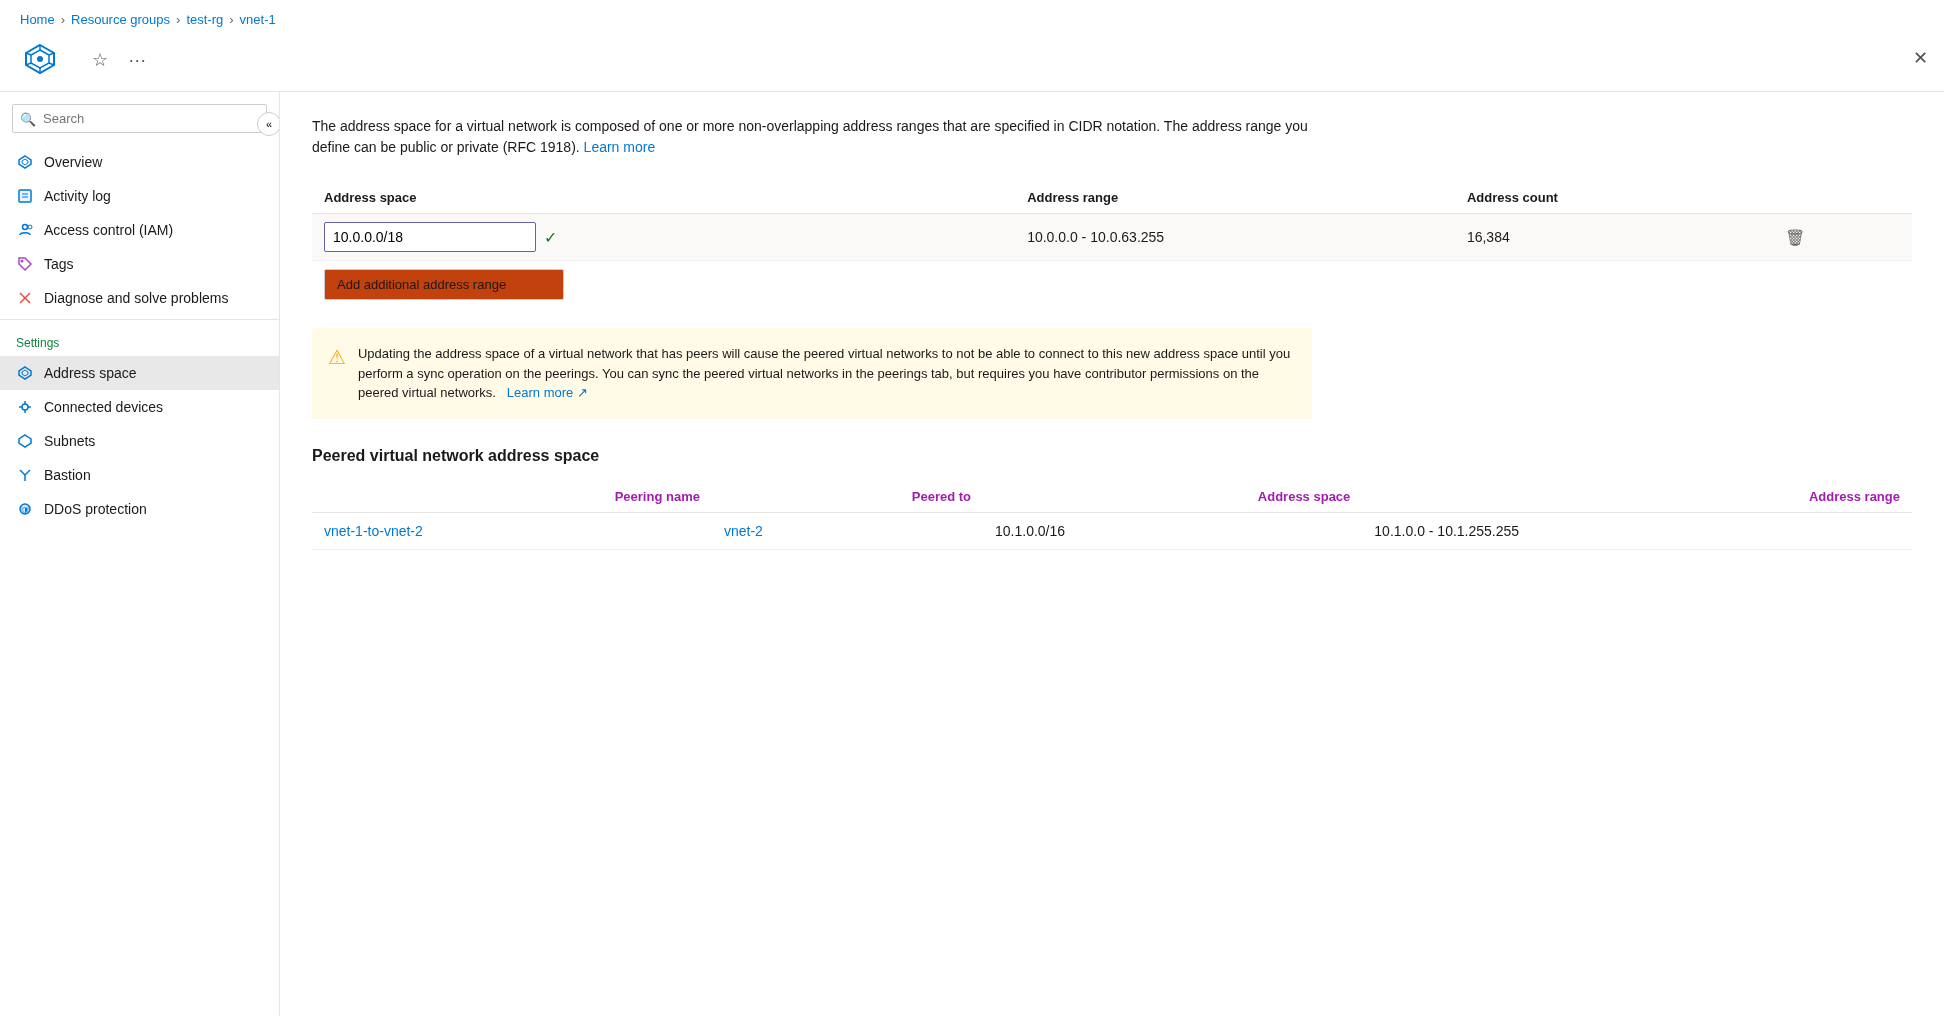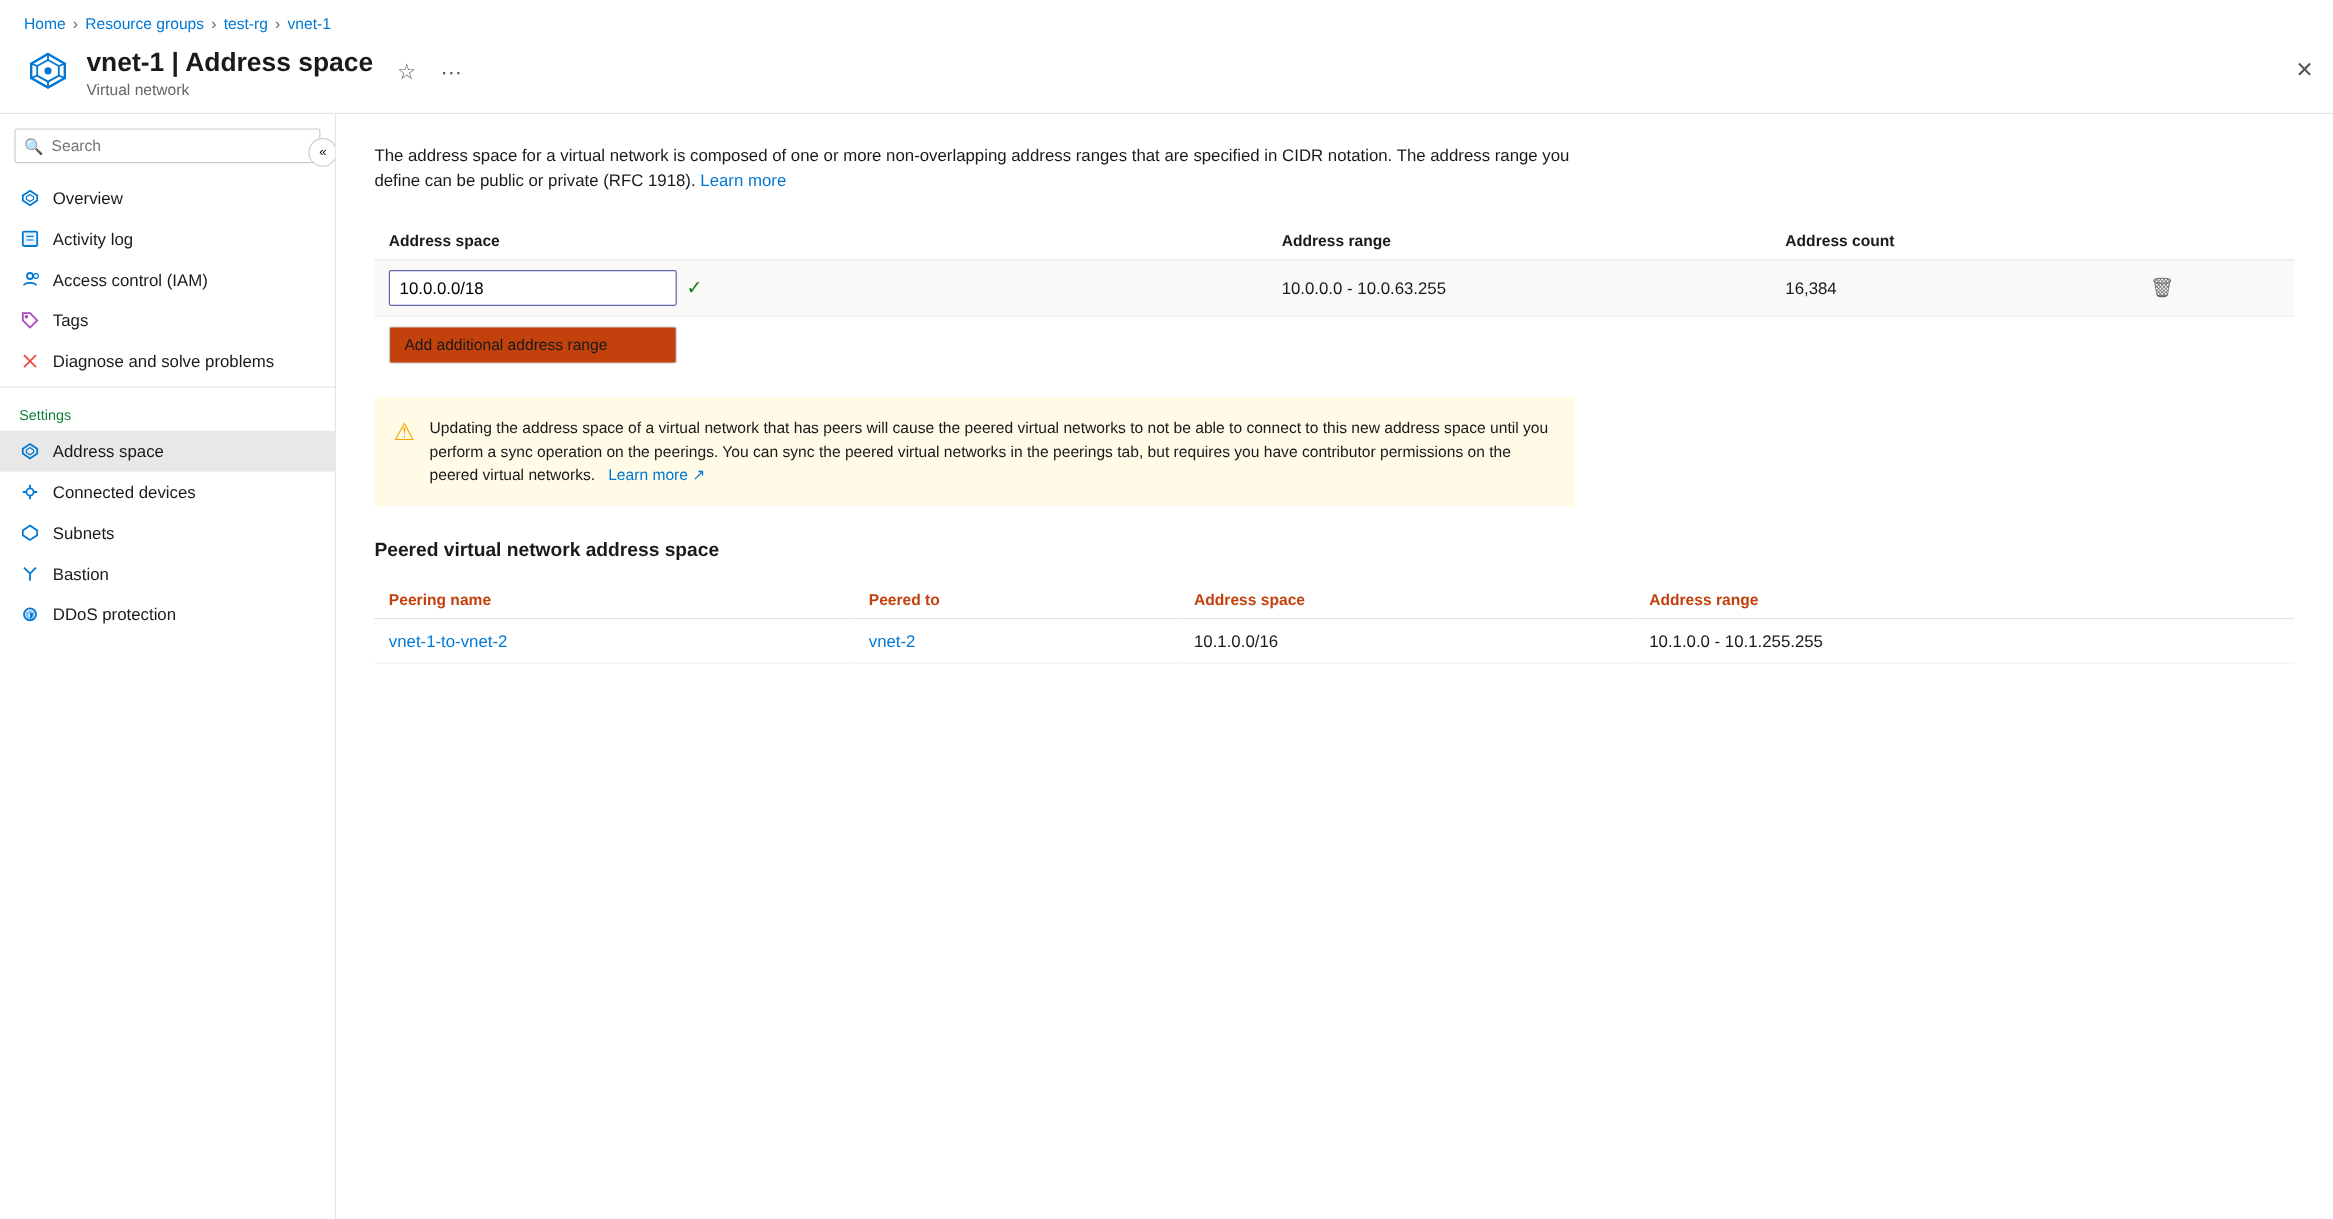--- a/index.html
+++ b/index.html
@@ -44,37 +44,37 @@
     .description-text { font-size: 14px; color: #1a1a1a; line-height: 1.5; max-width: 1000px; margin-bottom: 24px; }
     .description-text a { color: #0078d4; text-decoration: none; }
 
     
     .address-table { width: 100%; border-collapse: collapse; margin-bottom: 12px; }
     .address-table th { text-align: left; font-size: 13px; font-weight: 600; color: #1a1a1a; padding: 8px 12px; border-bottom: 1px solid #e5e5e5; }
     .address-table td { padding: 8px 12px; font-size: 14px; border-bottom: 1px solid #f0f0f0; }
     .address-table tr:last-child td { border-bottom: none; }
 
     .cidr-input-cell { display: flex; align-items: center; gap: 8px; }
-    .cidr-input { border: 1.5px solid #6264a7; border-radius: 2px; padding: 6px 8px; font-size: 14px; width: 240px; }
+    .cidr-input { border: 1.5px solid #6264a7; border-radius: 2px; padding: 6px 8px; font-size: 14px; width: 212px; }
     .check-icon { color: #107c10; font-size: 16px; }
     .delete-btn { background: none; border: none; cursor: pointer; color: #666; font-size: 16px; padding: 4px; }
 
     .add-range-btn { border: 1px solid #ccc; background: #c2410c; padding: 7px 12px; font-size: 13px; color: #1a1a1a; cursor: pointer; border-radius: 2px; width: 240px; text-align: left; }
 
     
     .warning-box { display: flex; gap: 12px; background: #fffbe6; border: none; padding: 16px; max-width: 1000px; margin: 20px 0 28px; }
     .warning-icon { font-size: 20px; color: #f7a800; flex-shrink: 0; margin-top: 1px; }
     .warning-text { font-size: 13px; color: #1a1a1a; line-height: 1.5; }
     .warning-text a { color: #0078d4; text-decoration: none; }
 
     
     .section-title { font-size: 16px; font-weight: 600; margin-bottom: 16px; }
 
     .peered-table { width: 100%; border-collapse: collapse; }
-    .peered-table th { text-align: left; font-size: 13px; font-weight: 600; color: #c2410c; padding: 8px 12px; border-bottom: 1px solid #e5e5e5; }
+    .peered-table th { text-align: right; font-size: 13px; font-weight: 600; color: #a21caf; padding: 8px 12px; border-bottom: 1px solid #e5e5e5; }
     .peered-table td { padding: 10px 12px; font-size: 14px; border-bottom: 1px solid #f0f0f0; }
     .peered-table a { color: #0078d4; text-decoration: none; }
 
     
     .highlight-row { background: #faf9f8; }
   </style>
 </head>
 <body>
 
 <div class="main-container">
@@ -98,24 +98,20 @@
         <polygon points="20,11 29,16 29,24 20,29 11,24 11,16" fill="none" stroke="#0078d4" stroke-width="1.5"></polygon>
         <line x1="6" y1="14" x2="11" y2="16" stroke="#0078d4" stroke-width="1.5"></line>
         <line x1="34" y1="14" x2="29" y2="16" stroke="#0078d4" stroke-width="1.5"></line>
         <line x1="6" y1="26" x2="11" y2="24" stroke="#0078d4" stroke-width="1.5"></line>
         <line x1="34" y1="26" x2="29" y2="24" stroke="#0078d4" stroke-width="1.5"></line>
         <line x1="20" y1="6" x2="20" y2="11" stroke="#0078d4" stroke-width="1.5"></line>
         <line x1="20" y1="34" x2="20" y2="29" stroke="#0078d4" stroke-width="1.5"></line>
         <circle cx="20" cy="20" r="3" fill="#0078d4"></circle>
       </svg>
     </div>
-    <div class="page-header-title">
-      <h1>vnet-1 | Address space</h1>
-      <div class="subtitle">Virtual network</div>
-    </div>
     <div class="header-actions">
       <button title="Favorite">☆</button>
       <button title="More options">···</button>
     </div>
     <button class="close-btn" title="Close">✕</button>
   </div>
 
   <div class="content-area">
 
     <div class="sidebar" style="position:relative;">

